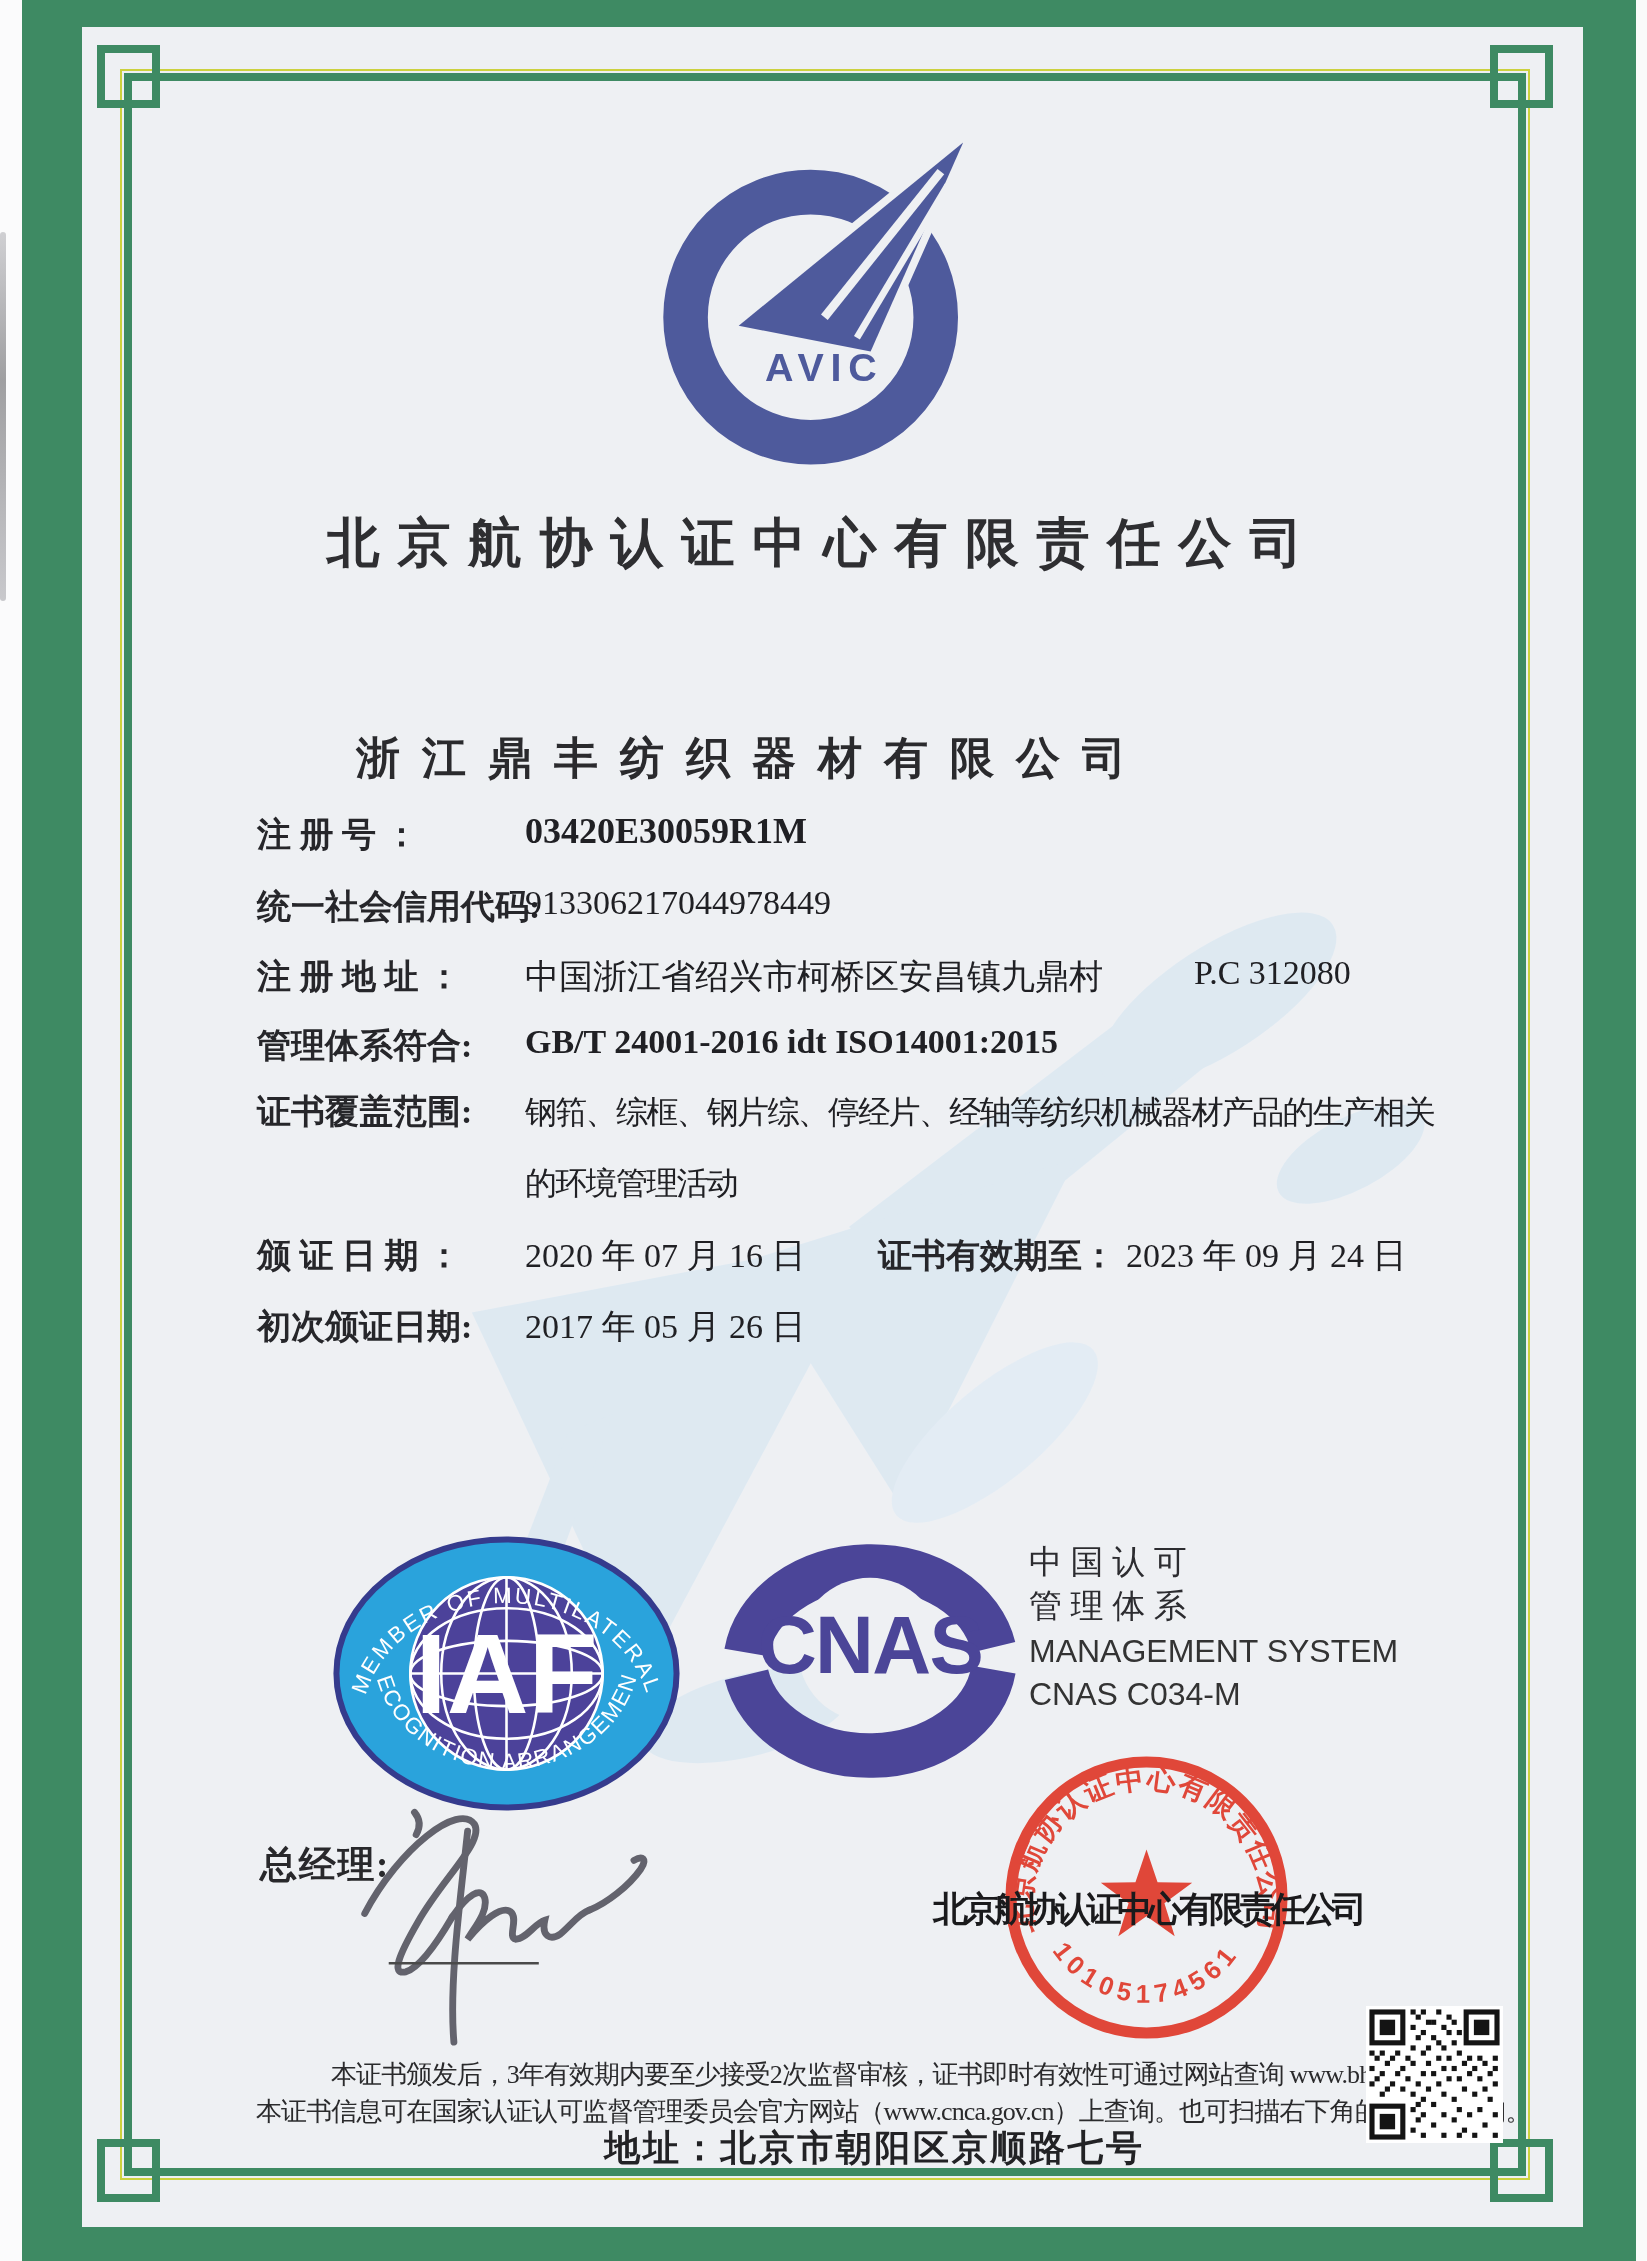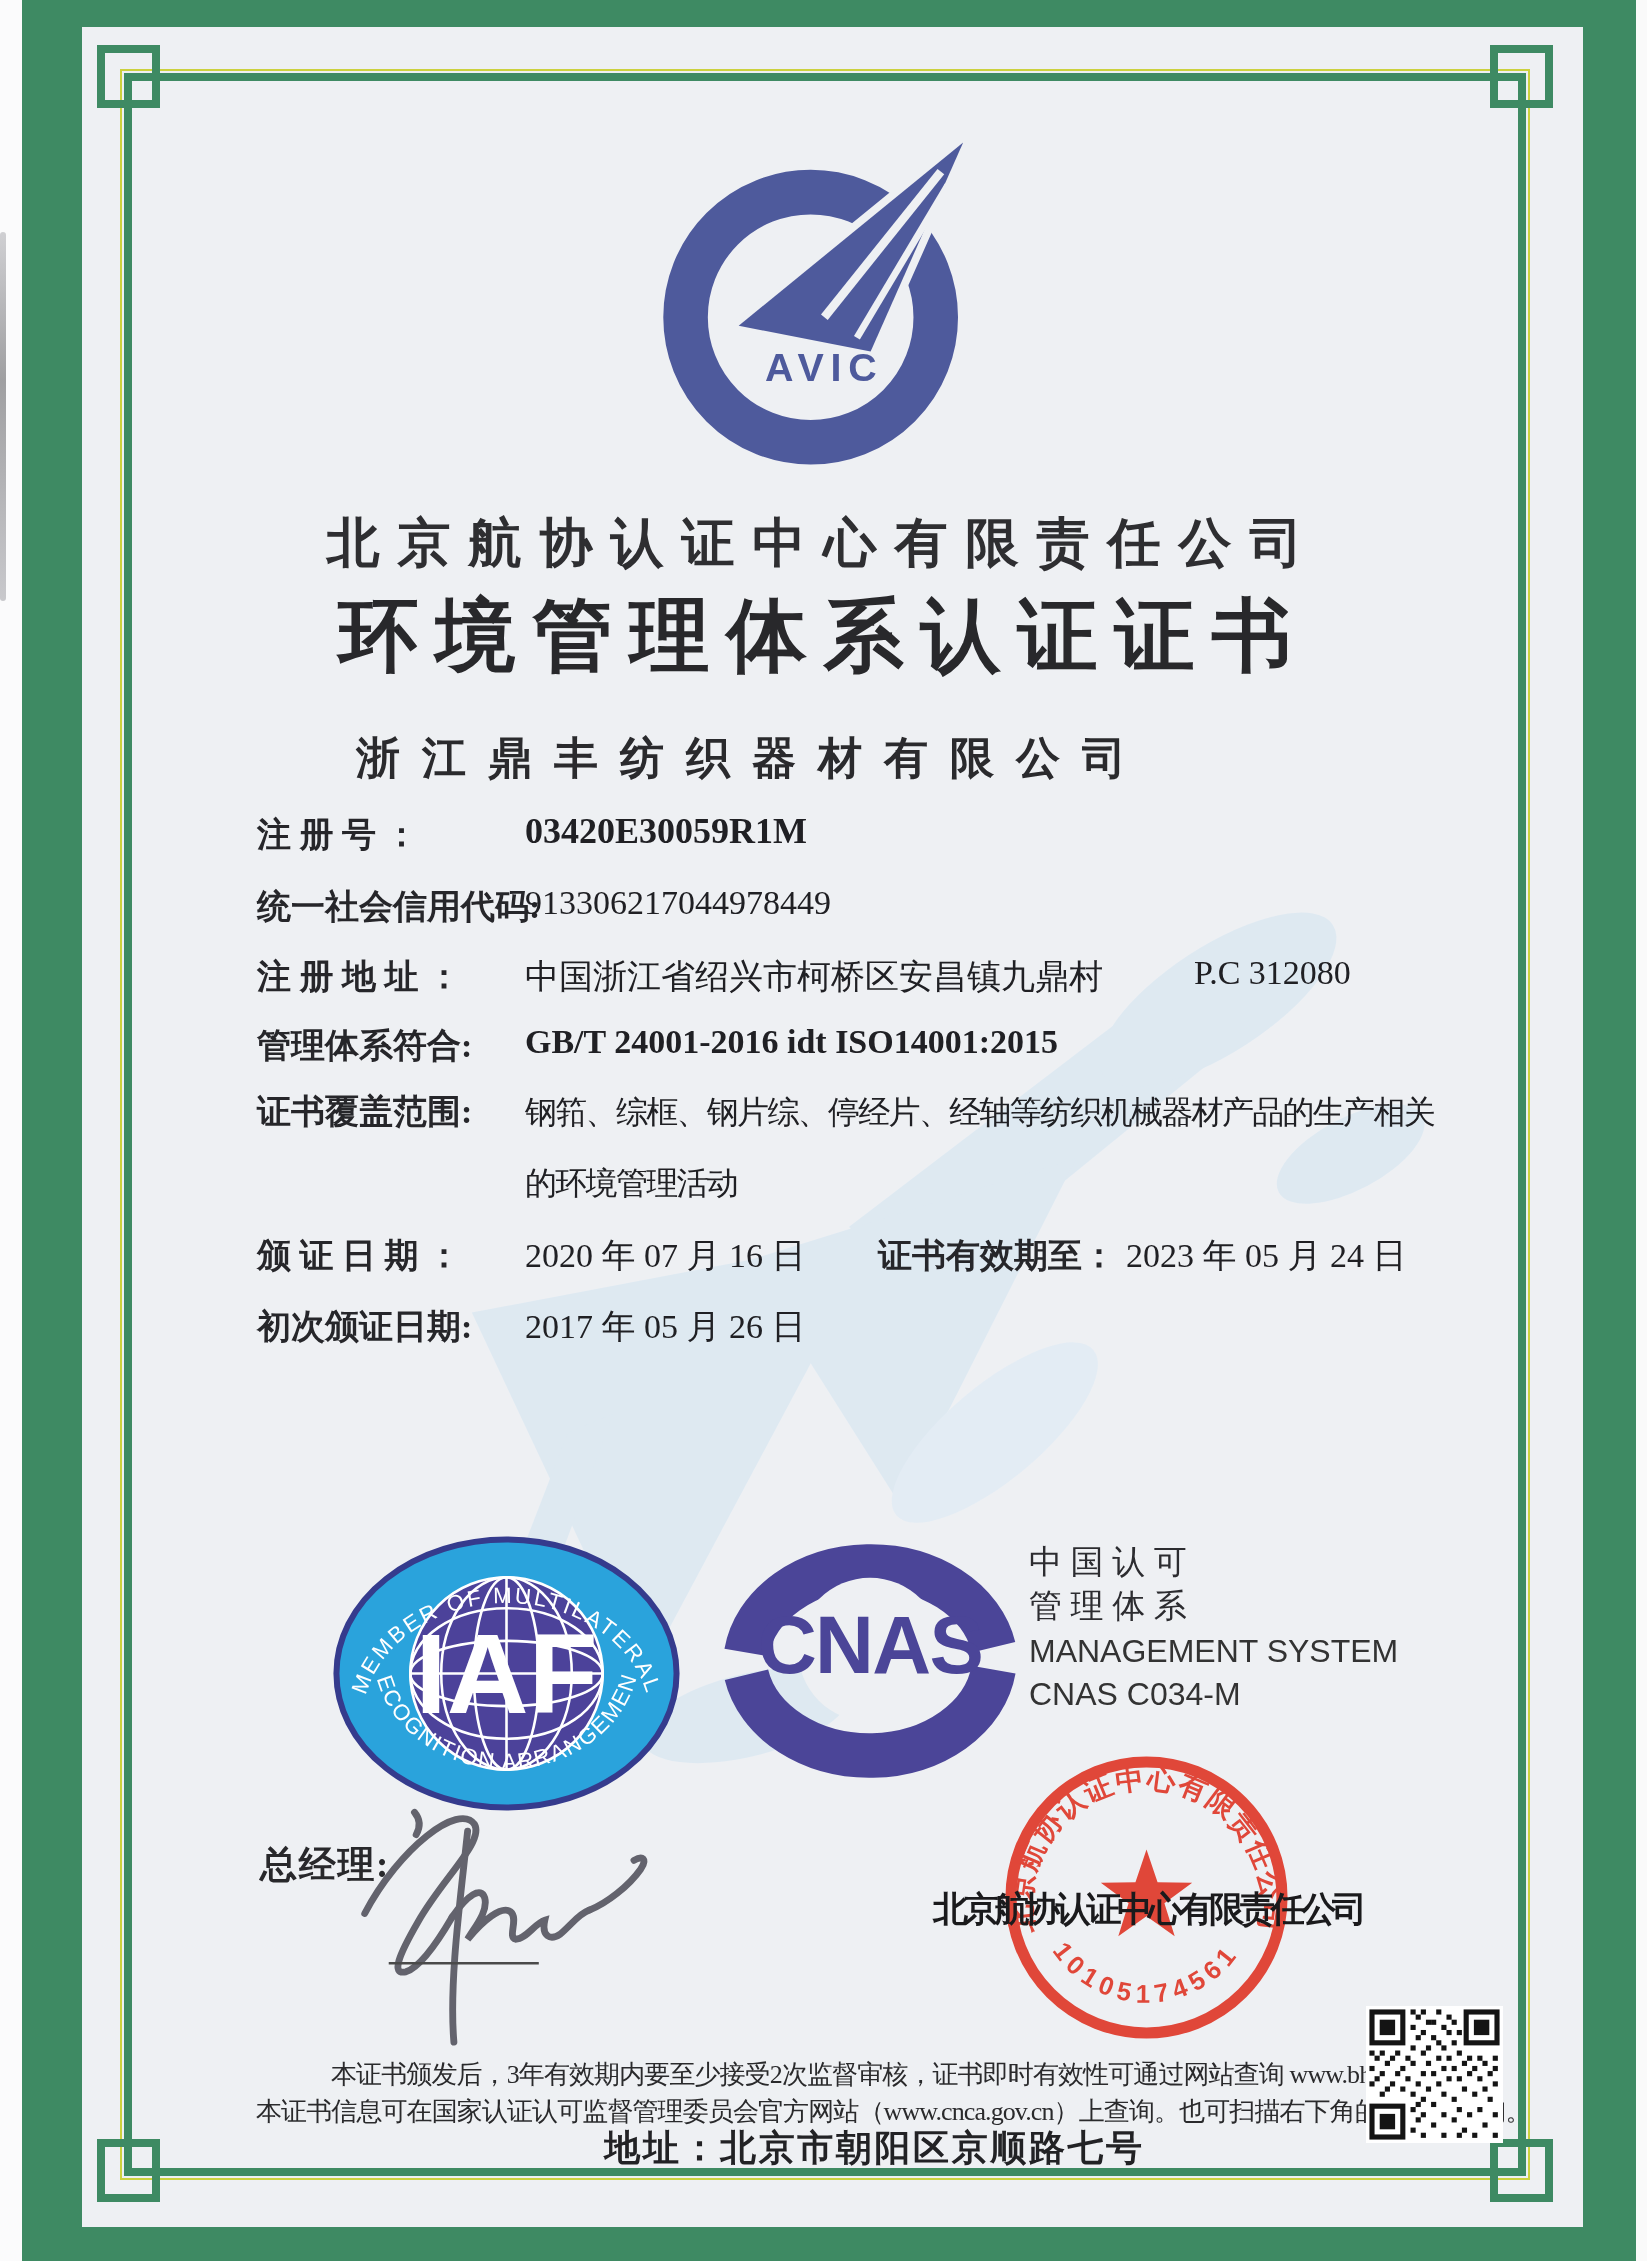--- a/index.html
+++ b/index.html
@@ -78,21 +78,20 @@
   <svg class="abs" style="left:656px;top:127px;" width="335" height="347" viewBox="0 0 390 405">
     <circle cx="180" cy="222" r="146" fill="none" stroke="#4e5a9c" stroke-width="52"></circle>
     <path d="M358,18 L96,232 L250,262 Z" fill="#eef0f3" stroke="#eef0f3" stroke-width="18" stroke-linejoin="round"></path>
     <path d="M358,18 L96,232 L250,262 Z" fill="#4e5a9c"></path>
     <path d="M332,52 L196,222" stroke="#eef0f3" stroke-width="10" fill="none"></path>
     <path d="M340,68 L234,246" stroke="#eef0f3" stroke-width="8" fill="none"></path>
     <text x="196" y="296" text-anchor="middle" font-family="Liberation Sans, DejaVu Sans, sans-serif" font-weight="bold" font-size="46" letter-spacing="8" fill="#4e5a9c">AVIC</text>
   </svg>
 
   <div class="abs title1">北京航协认证中心有限责任公司</div>
-  <div class="abs title2">环境管理体系认证证书</div>
   <div class="abs company">浙江鼎丰纺织器材有限公司</div>
 
   <div class="abs row-label" style="top:812px;">注 册 号 ：</div>
   <div class="abs row-value bold" style="top:810px;font-size:36px;">03420E30059R1M</div>
 
   <div class="abs row-label" style="top:884px;">统一社会信用代码:</div>
   <div class="abs row-value" style="top:884px;">913306217044978449</div>
 
   <div class="abs row-label" style="top:954px;">注 册 地 址 ：</div>
   <div class="abs row-value" style="top:954px;">中国浙江省绍兴市柯桥区安昌镇九鼎村</div>
@@ -101,21 +100,21 @@
   <div class="abs row-label" style="top:1023px;">管理体系符合:</div>
   <div class="abs row-value bold" style="top:1023px;">GB/T 24001-2016 idt ISO14001:2015</div>
 
   <div class="abs row-label" style="top:1089px;">证书覆盖范围:</div>
   <div class="abs row-value scope" style="top:1091px;">钢筘、综框、钢片综、停经片、经轴等纺织机械器材产品的生产相关</div>
   <div class="abs row-value scope" style="top:1162px;">的环境管理活动</div>
 
   <div class="abs row-label" style="top:1233px;">颁 证 日 期 ：</div>
   <div class="abs row-value" style="top:1233px;">2020 年 07 月 16 日</div>
   <div class="abs row-label" style="top:1233px;left:878px;">证书有效期至：</div>
-  <div class="abs row-value" style="top:1233px;left:1126px;">2023 年 05 月 24 日</div>
+  <div class="abs row-value" style="top:1233px;left:1126px;">2023 年 09 月 24 日</div>
 
   <div class="abs row-label" style="top:1304px;">初次颁证日期:</div>
   <div class="abs row-value" style="top:1304px;">2017 年 05 月 26 日</div>
 
   <svg class="abs" style="left:333px;top:1536px;" width="347" height="275" viewBox="0 0 404 320" xmlns="http://www.w3.org/2000/svg">
     <defs>
       <path id="iafTop" d="M38,186 A168,138 0 0 1 366,186"></path>
       <path id="iafBot" d="M50,162 A155,136 0 0 0 354,162"></path>
     </defs>
     <ellipse cx="202" cy="160" rx="198" ry="156" fill="#2aa3dc" stroke="#353b8d" stroke-width="7"></ellipse>

